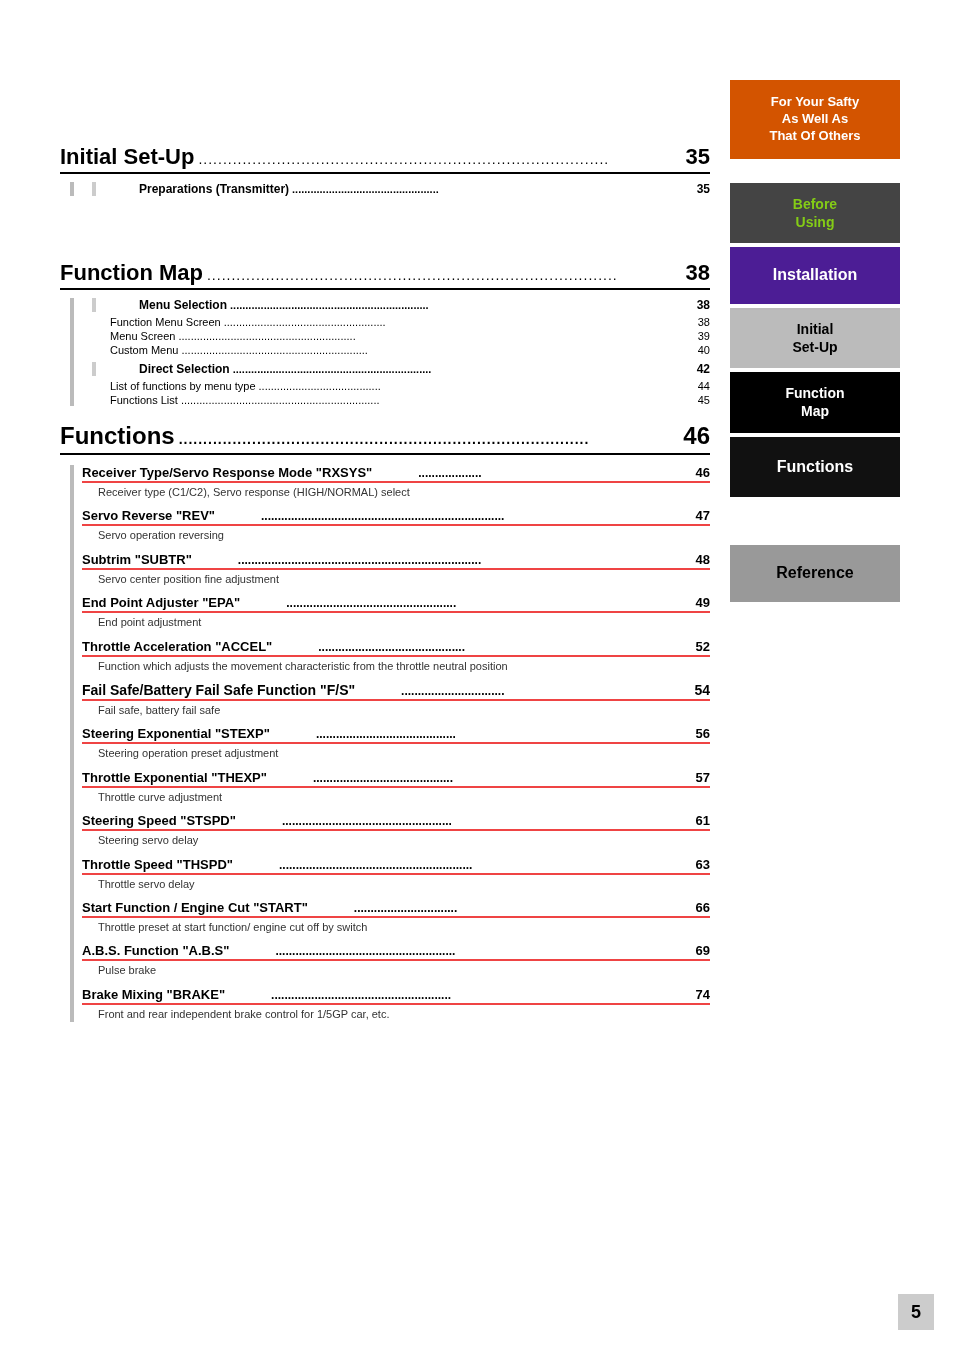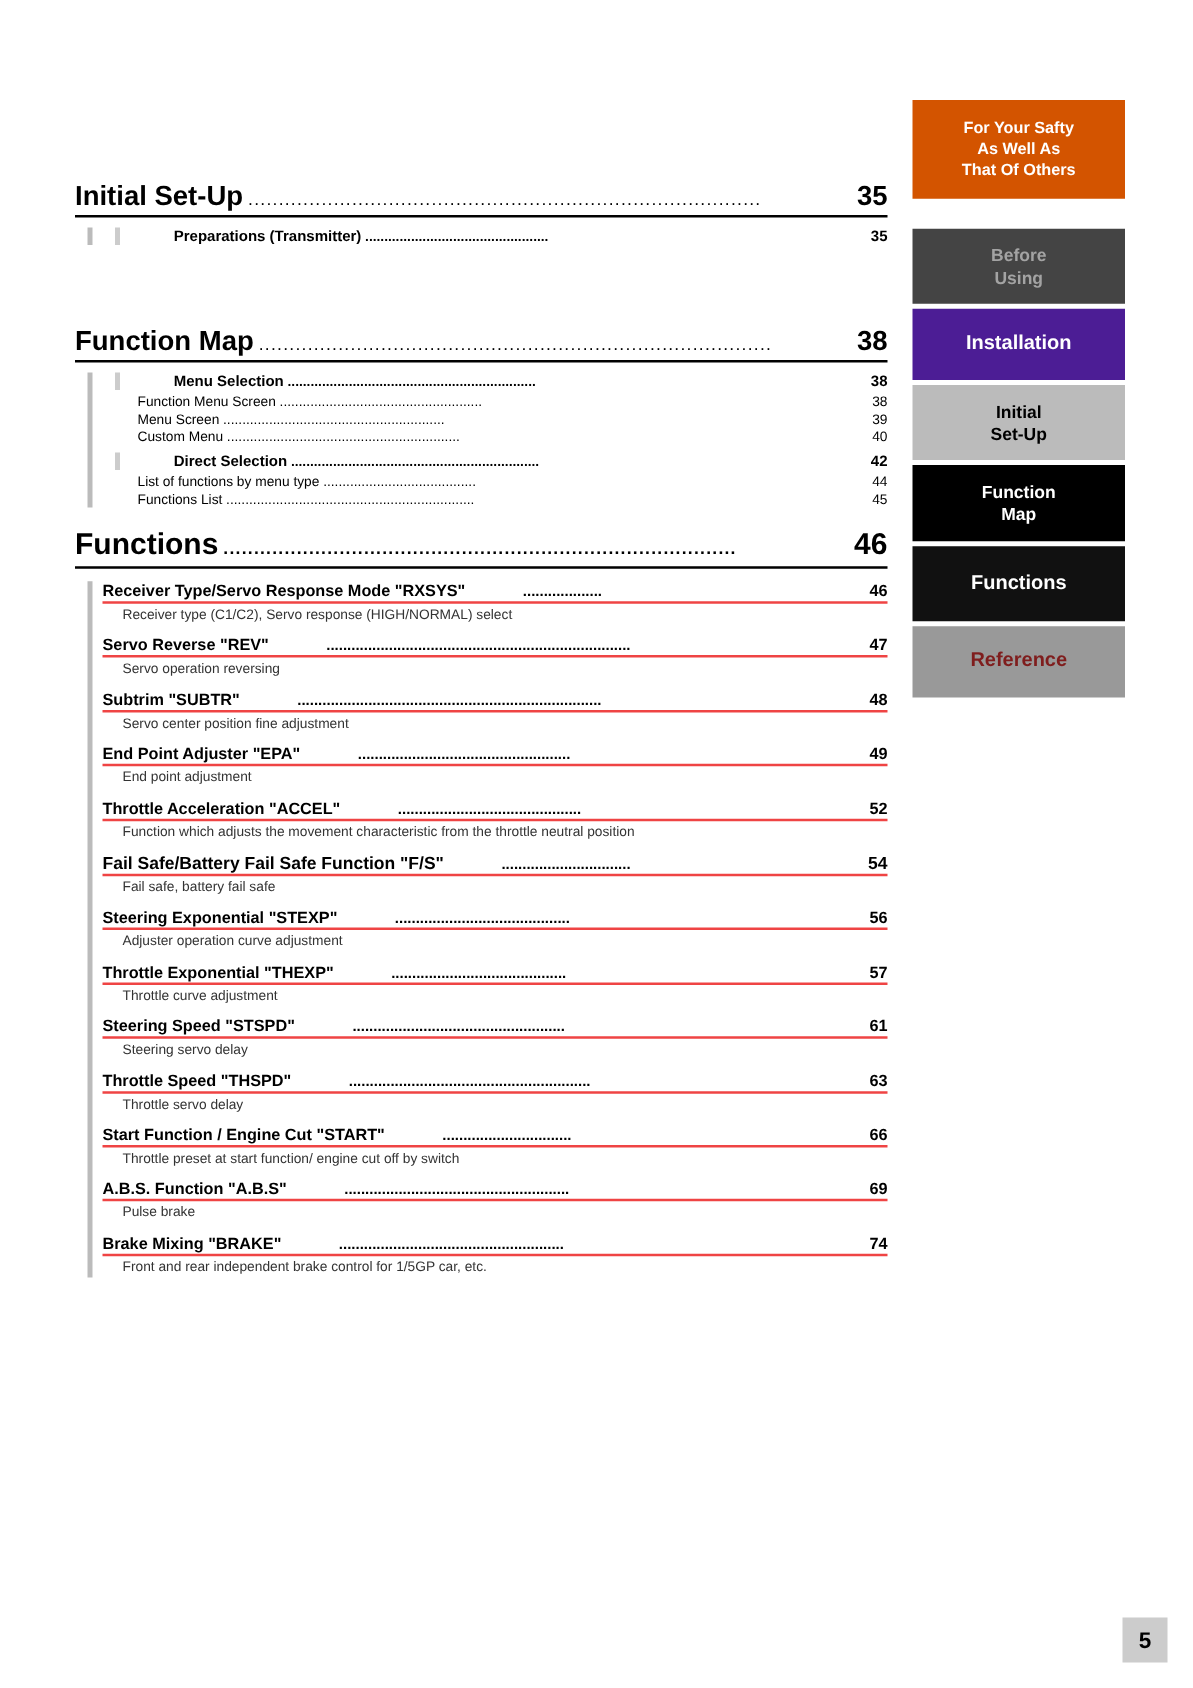--- a/index.html
+++ b/index.html
@@ -126,21 +126,21 @@
       font-size: 14px;
       line-height: 1.3;
       cursor: pointer;
     }
     .sidebar-tab.orange {
       background: #d35400;
       color: #ffffff;
     }
     .sidebar-tab.dark-gray {
       background: #444;
-      color: #a3a3a3;
+      color: #84cc16;
     }
     .sidebar-tab.medium-gray {
       background: #4c1d95;
       color: #fff;
     }
     .sidebar-tab.light-gray {
       background: #bbb;
       color: #000;
     }
     .sidebar-tab.black {
@@ -316,21 +316,21 @@
         </div>
         <div class="func-desc">Fail safe, battery fail safe</div>
       </div>
 
       <div class="func-section">
         <div class="func-heading">
           <span class="title-text">Steering Exponential  "STEXP"</span>
           <span class="dots">..........................................</span>
           <span class="page-num">56</span>
         </div>
-        <div class="func-desc">Adjuster operation curve adjustment</div>
+        <div class="func-desc">Steering operation preset adjustment</div>
       </div>
 
       <div class="func-section">
         <div class="func-heading">
           <span class="title-text">Throttle Exponential  "THEXP"</span>
           <span class="dots">..........................................</span>
           <span class="page-num">57</span>
         </div>
         <div class="func-desc">Throttle curve adjustment</div>
       </div>
@@ -404,21 +404,21 @@
     </div>
 
     <div class="sidebar-tab black" style="background:#000000; color:#fff; font-size:14px;">
       <span>Function<br>Map</span>
     </div>
 
     <div class="sidebar-tab" style="background:#111; color:#fff; font-size:16px; font-weight:bold; padding: 20px 8px;">
       <span>Functions</span>
     </div>
 
-    <div class="sidebar-tab" style="background:#999; color:#7f1d1d; font-size:16px; font-weight:bold; padding: 18px 8px;">
+    <div class="sidebar-tab" style="background:#999; color:#000000; font-size:16px; font-weight:bold; padding: 18px 8px; margin-top: 44px;">
       <span>Reference</span>
     </div>
 
   </div>
 </div>
 
 <div class="page-number-box">
   <span>5</span>
 </div>
 

